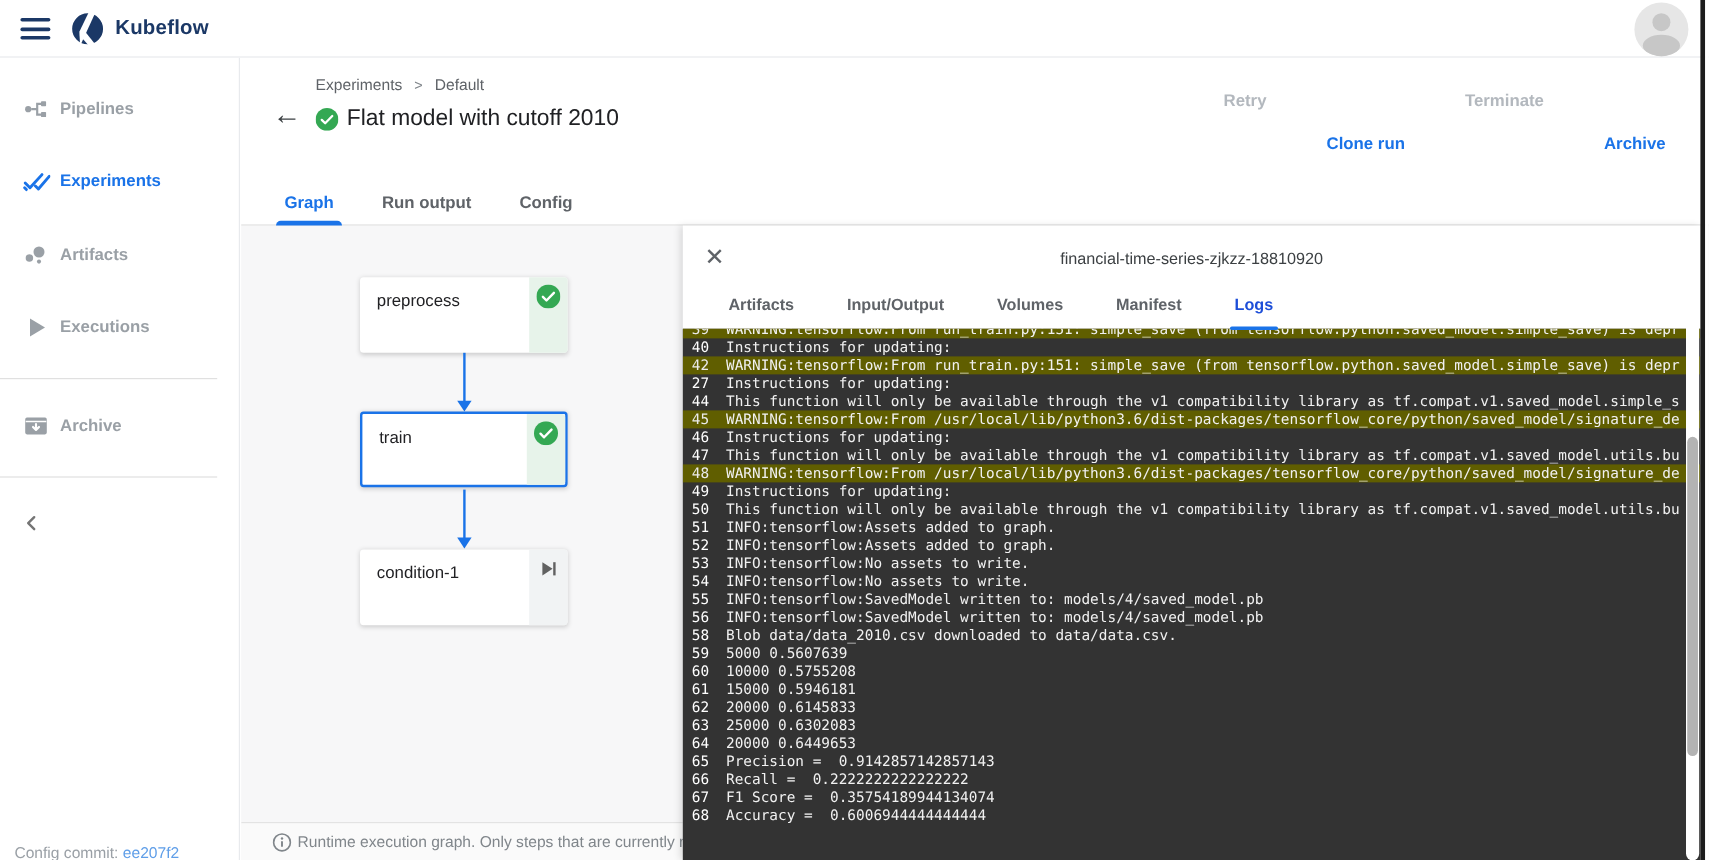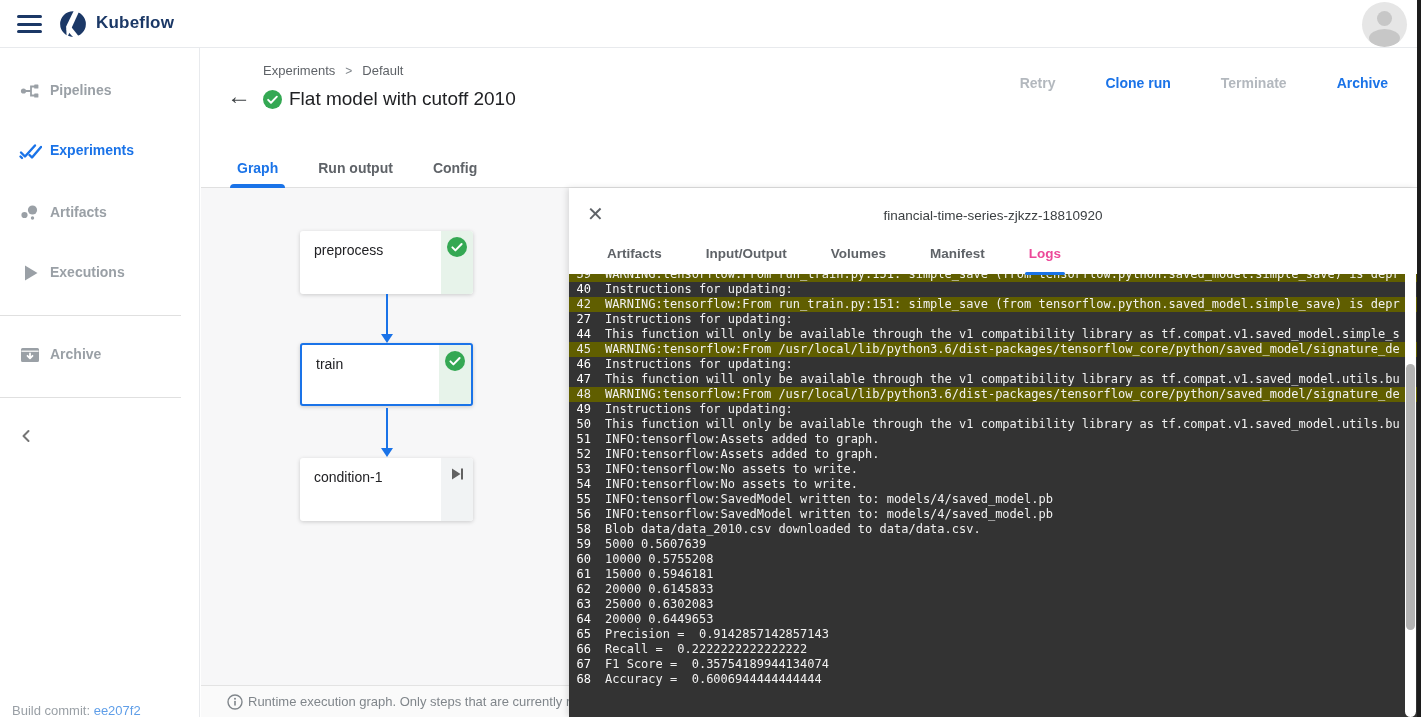--- a/index.html
+++ b/index.html
@@ -33,21 +33,21 @@
 
   
   .run-header { position:absolute; left:201px; top:48px; width:1223px; height:100px; background:#fff; z-index:10; }
   .breadcrumb { position:absolute; left:62px; top:15px; font-size:13px; color:#5f6368; }
   .breadcrumb .sep { margin:0 10px; color:#80868b; font-size:12px; }
   .back-arrow { position:absolute; left:26px; top:36px; font-size:24px; color:#3c4043; cursor:pointer; line-height:24px; }
   .title-check { position:absolute; left:62px; top:42px; width:19px; height:19px; }
   .run-title { position:absolute; left:88px; top:40px; font-size:19px; font-weight:500; color:#202124; }
   .actions { position:absolute; right:36px; top:27px; display:flex; gap:50px; }
   .actions .act { font-size:14px; font-weight:bold; cursor:pointer; white-space:nowrap; }
-  .actions .act.enabled { color:#1a73e8; }
+  .actions .act.enabled { color:#1a73e8;margin-top:36px; }
   .actions .act.disabled { color:#b3b8be; cursor:default; }
 
   
   .main-tabs { position:absolute; left:201px; top:148px; width:1223px; height:40px; background:#fff;
                border-bottom:1px solid #e0e0e0; z-index:10; }
   .main-tabs .row { position:absolute; left:36px; top:0; height:40px; display:flex; gap:40px; }
   .mtab { position:relative; height:40px; line-height:40px; font-size:14px; font-weight:bold; color:#5f6368; cursor:pointer; }
   .mtab.active { color:#1a73e8; }
   .mtab.active::after { content:""; position:absolute; left:-7px; right:-7px; bottom:0; height:4px;
                         background:#1a73e8; border-radius:4px 4px 0 0; }
@@ -73,21 +73,21 @@
   .graph-footer svg { position:absolute; left:26px; top:8px; }
   .graph-footer .note { position:absolute; left:47px; top:8px; font-size:13px; color:#80868b; white-space:nowrap; }
 
   
   .panel { position:absolute; left:569px; top:188px; width:848px; height:529px; background:#fff;
            box-shadow:-2px 0 6px rgba(0,0,0,.12); z-index:15; }
   .panel-close { position:absolute; left:18px; top:14px; font-size:20px; color:#5f6368; cursor:pointer; }
   .panel-title { position:absolute; left:0; top:20px; width:100%; text-align:center; font-size:13.5px; color:#3c4043; }
   .panel-tabs { position:absolute; left:38px; top:52px; height:32px; display:flex; gap:44px; }
   .ptab { position:relative; height:32px; line-height:28px; font-size:13.5px; font-weight:bold; color:#5f6368; cursor:pointer; }
-  .ptab.active { color:#ec4899; }
+  .ptab.active { color:#1d4ed8; }
   .ptab.active::after { content:""; position:absolute; left:-4px; right:-4px; bottom:-3px; height:3px;
                         background:#1a73e8; border-radius:3px; z-index:5; }
 
   
   .log-area { position:absolute; left:0; top:86px; right:0; bottom:0; background:#333333; overflow:hidden;
               font-family:"DejaVu Sans Mono", monospace; font-size:12px; }
   .log-row { height:15px; line-height:15px; white-space:pre; }
   .log-row.hl { background:#605e00; }
   .log-row.partial { margin-top:-7px; }
   .log-row .ln { display:inline-block; width:22px; text-align:right; color:#ffffff; margin-right:14px; }
@@ -170,21 +170,21 @@
     </svg>
     <span class="lbl">Archive</span>
   </div>
   <div class="side-div" style="top:349px"></div>
   <div class="collapse">
     <svg viewBox="0 0 24 24">
       <path d="M14.5 7 L9.5 12 L14.5 17" fill="none" stroke="#757575" stroke-width="2" stroke-linecap="round" stroke-linejoin="round"></path>
     </svg>
   </div>
   <div class="build">
-    <span>Build commit:</span>
+    <span>Config commit:</span>
     <a>ee207f2</a>
   </div>
 </div>
 
 <div class="run-header">
   <div class="breadcrumb">
     <span>Experiments</span><span class="sep">&gt;</span><span>Default</span>
   </div>
   <div class="back-arrow">←</div>
   <svg class="title-check" viewBox="0 0 20 20">

